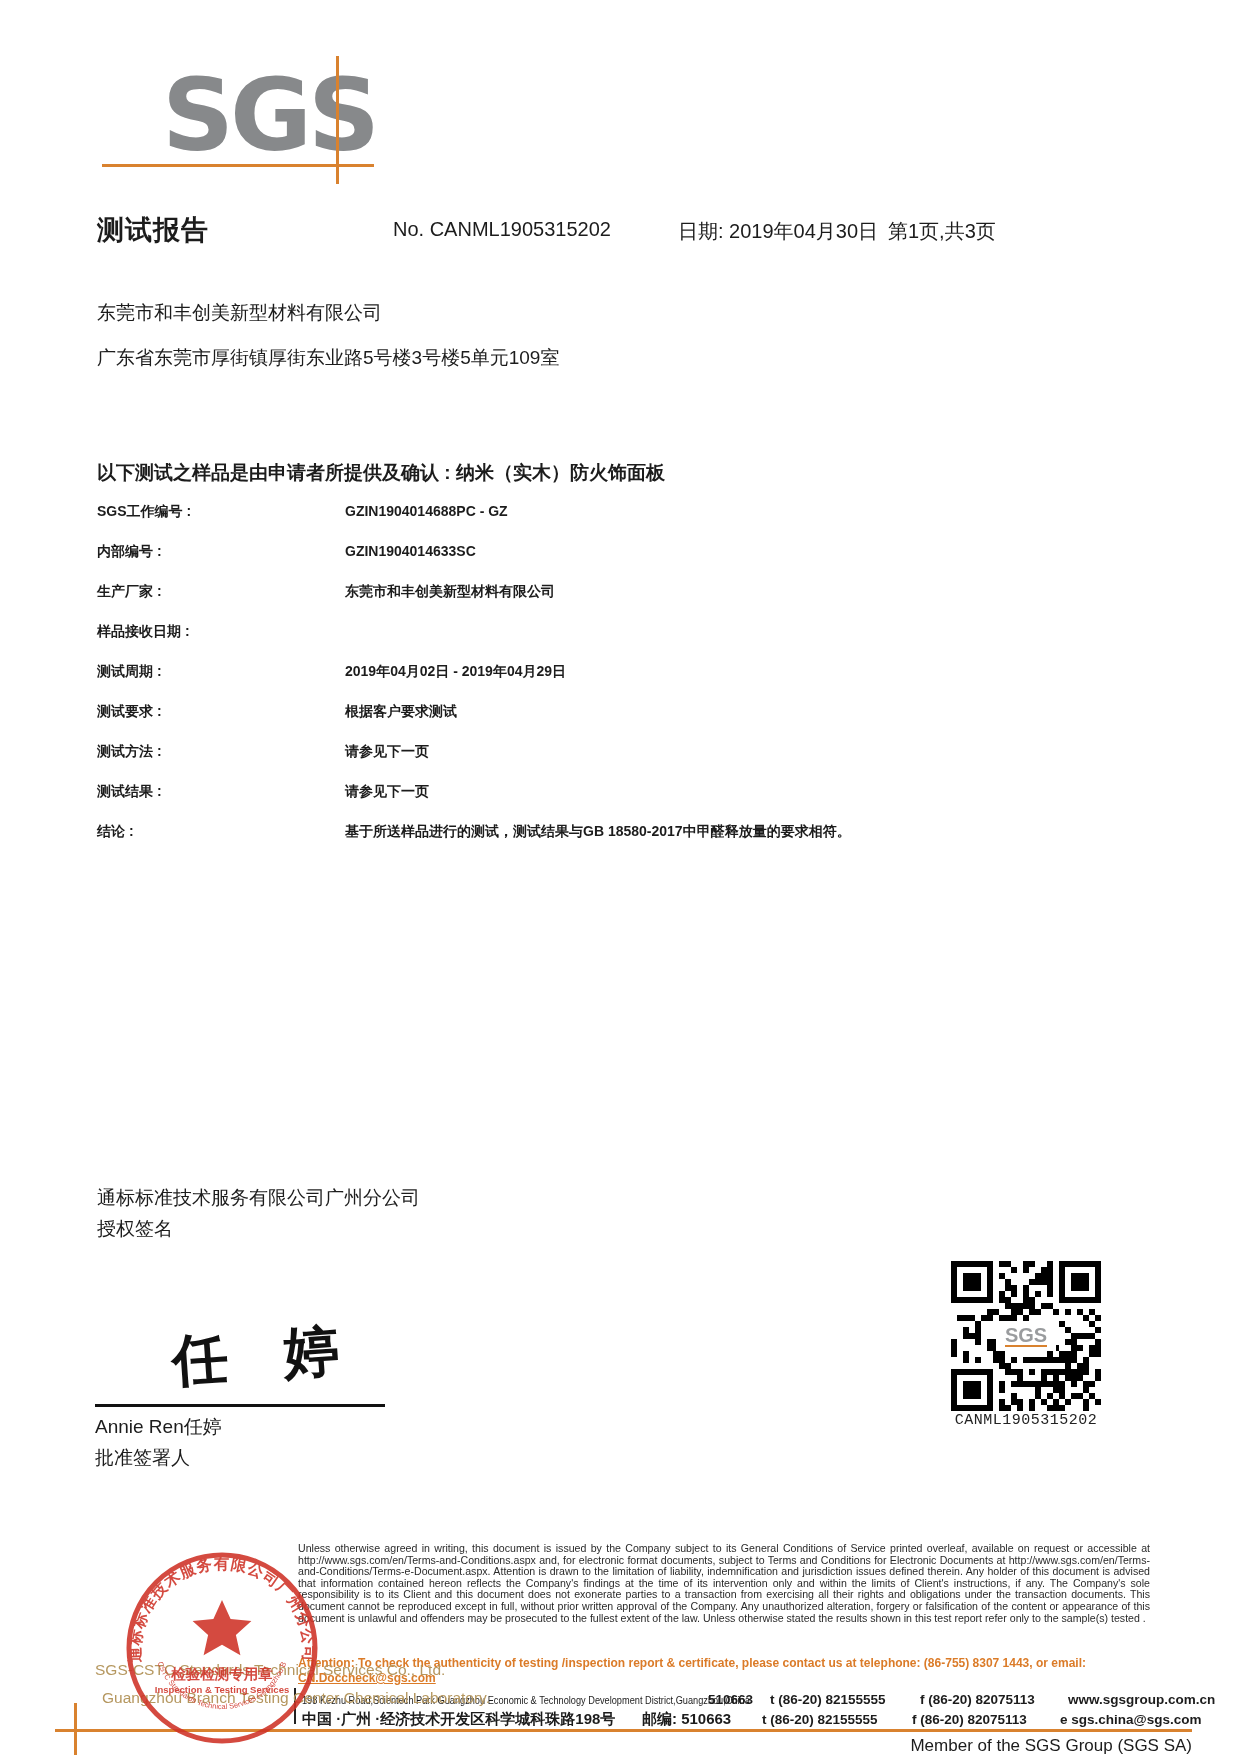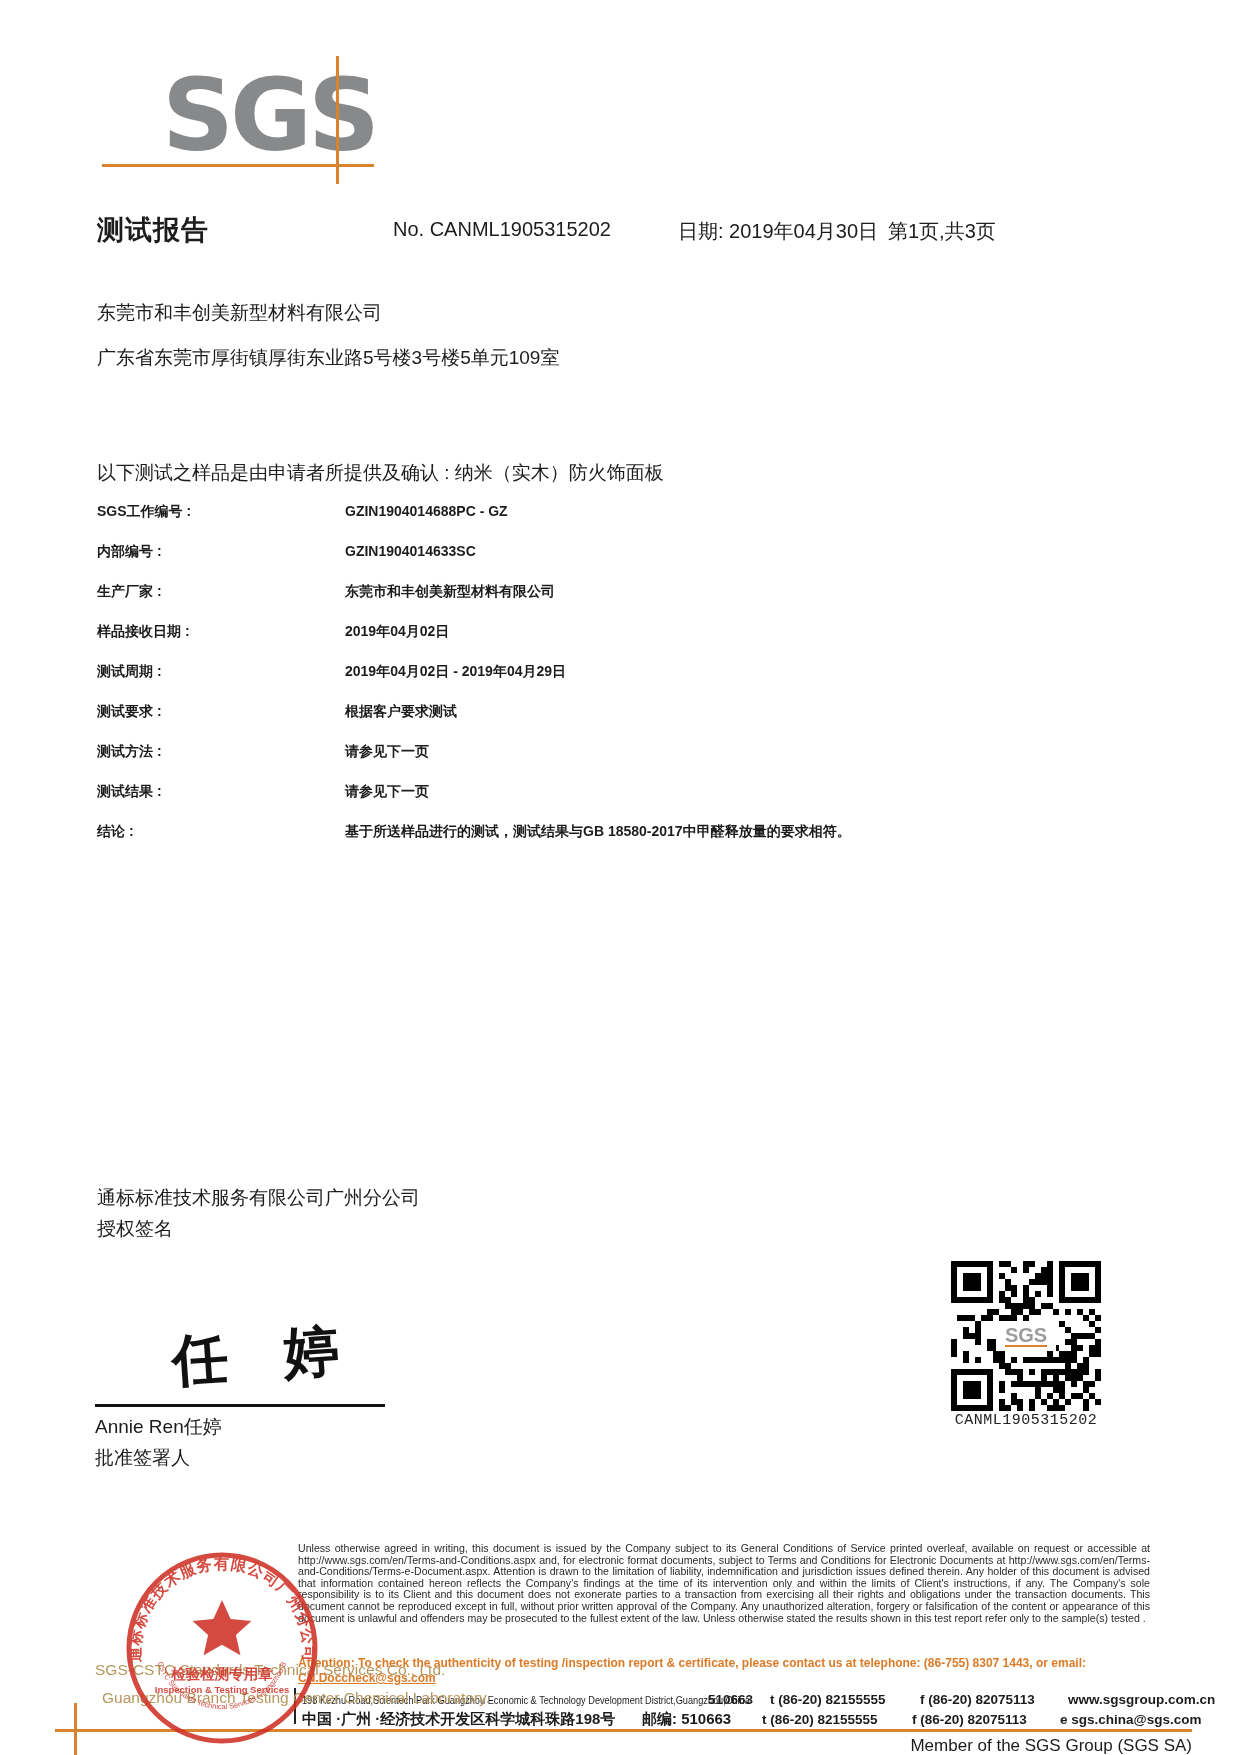--- a/index.html
+++ b/index.html
@@ -65,38 +65,37 @@
   </div>
 
   <div class="abs doc-title" style="left:97px;top:212px;">测试报告</div>
   <div class="abs hdr" style="left:393px;top:218px;">No. CANML1905315202</div>
   <div class="abs hdr" style="left:678px;top:218px;">日期: 2019年04月30日</div>
   <div class="abs hdr" style="left:888px;top:218px;">第1页,共3页</div>
 
   <div class="abs body-text" style="left:97px;top:300px;">东莞市和丰创美新型材料有限公司</div>
   <div class="abs body-text" style="left:97px;top:345px;">广东省东莞市厚街镇厚街东业路5号楼3号楼5单元109室</div>
 
-  <div class="abs body-text" style="left:97px;top:460px;">以下测试之样品是由申请者所提供及确认 : 纳米（实木）防火饰面板</div>
+  <div class="abs body-text" style="left:97px;top:460px;font-weight:bold;">以下测试之样品是由申请者所提供及确认 : 纳米（实木）防火饰面板</div>
 
   <div class="abs" style="left:97px;top:498px;width:1050px;">
     <div class="kv">
       <span class="k">SGS工作编号 :</span>
       <span class="v">GZIN1904014688PC - GZ</span>
     </div>
     <div class="kv">
       <span class="k">内部编号 :</span>
       <span class="v">GZIN1904014633SC</span>
     </div>
     <div class="kv">
       <span class="k">生产厂家 :</span>
       <span class="v">东莞市和丰创美新型材料有限公司</span>
     </div>
     <div class="kv">
       <span class="k">样品接收日期 :</span>
-      <span class="v">2019年04月02日</span>
     </div>
     <div class="kv">
       <span class="k">测试周期 :</span>
       <span class="v">2019年04月02日 - 2019年04月29日</span>
     </div>
     <div class="kv">
       <span class="k">测试要求 :</span>
       <span class="v">根据客户要求测试</span>
     </div>
     <div class="kv">

